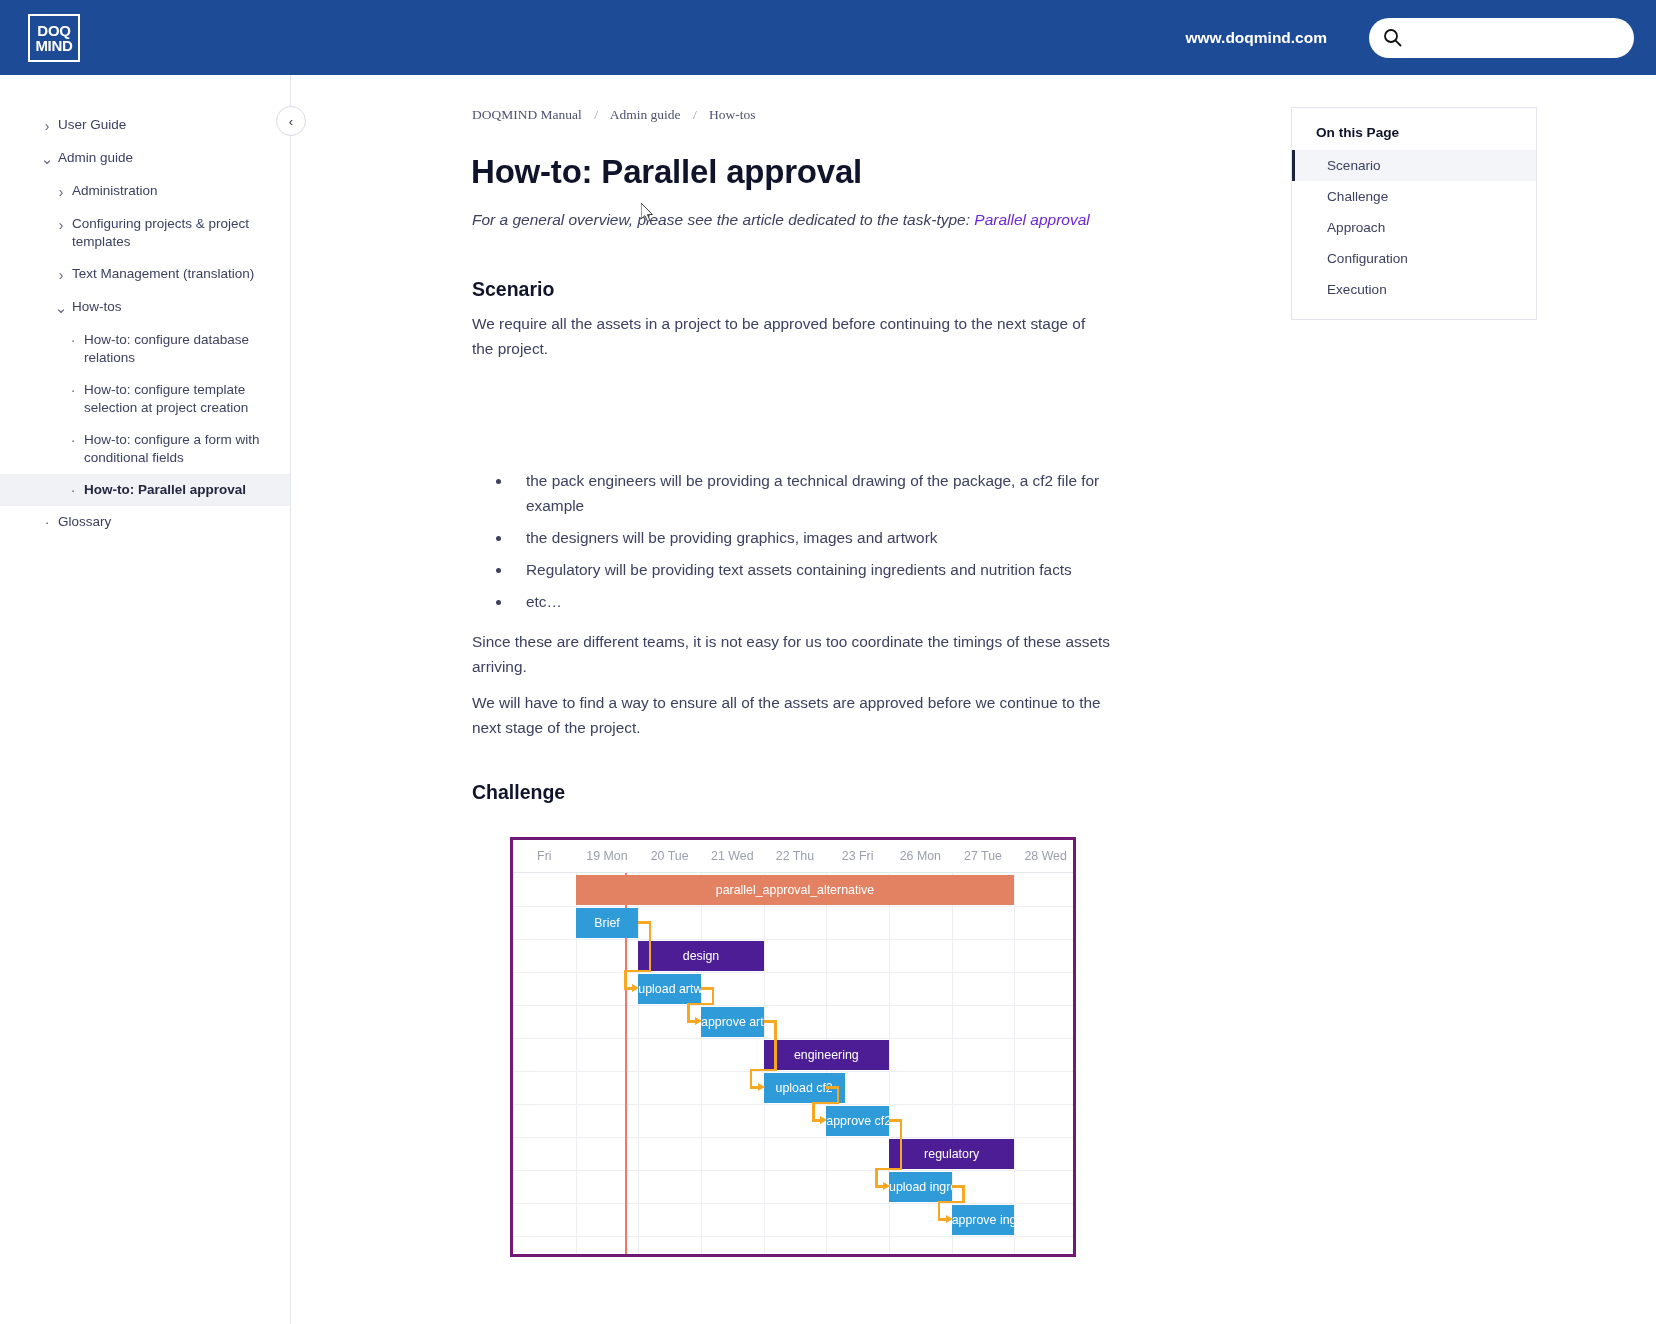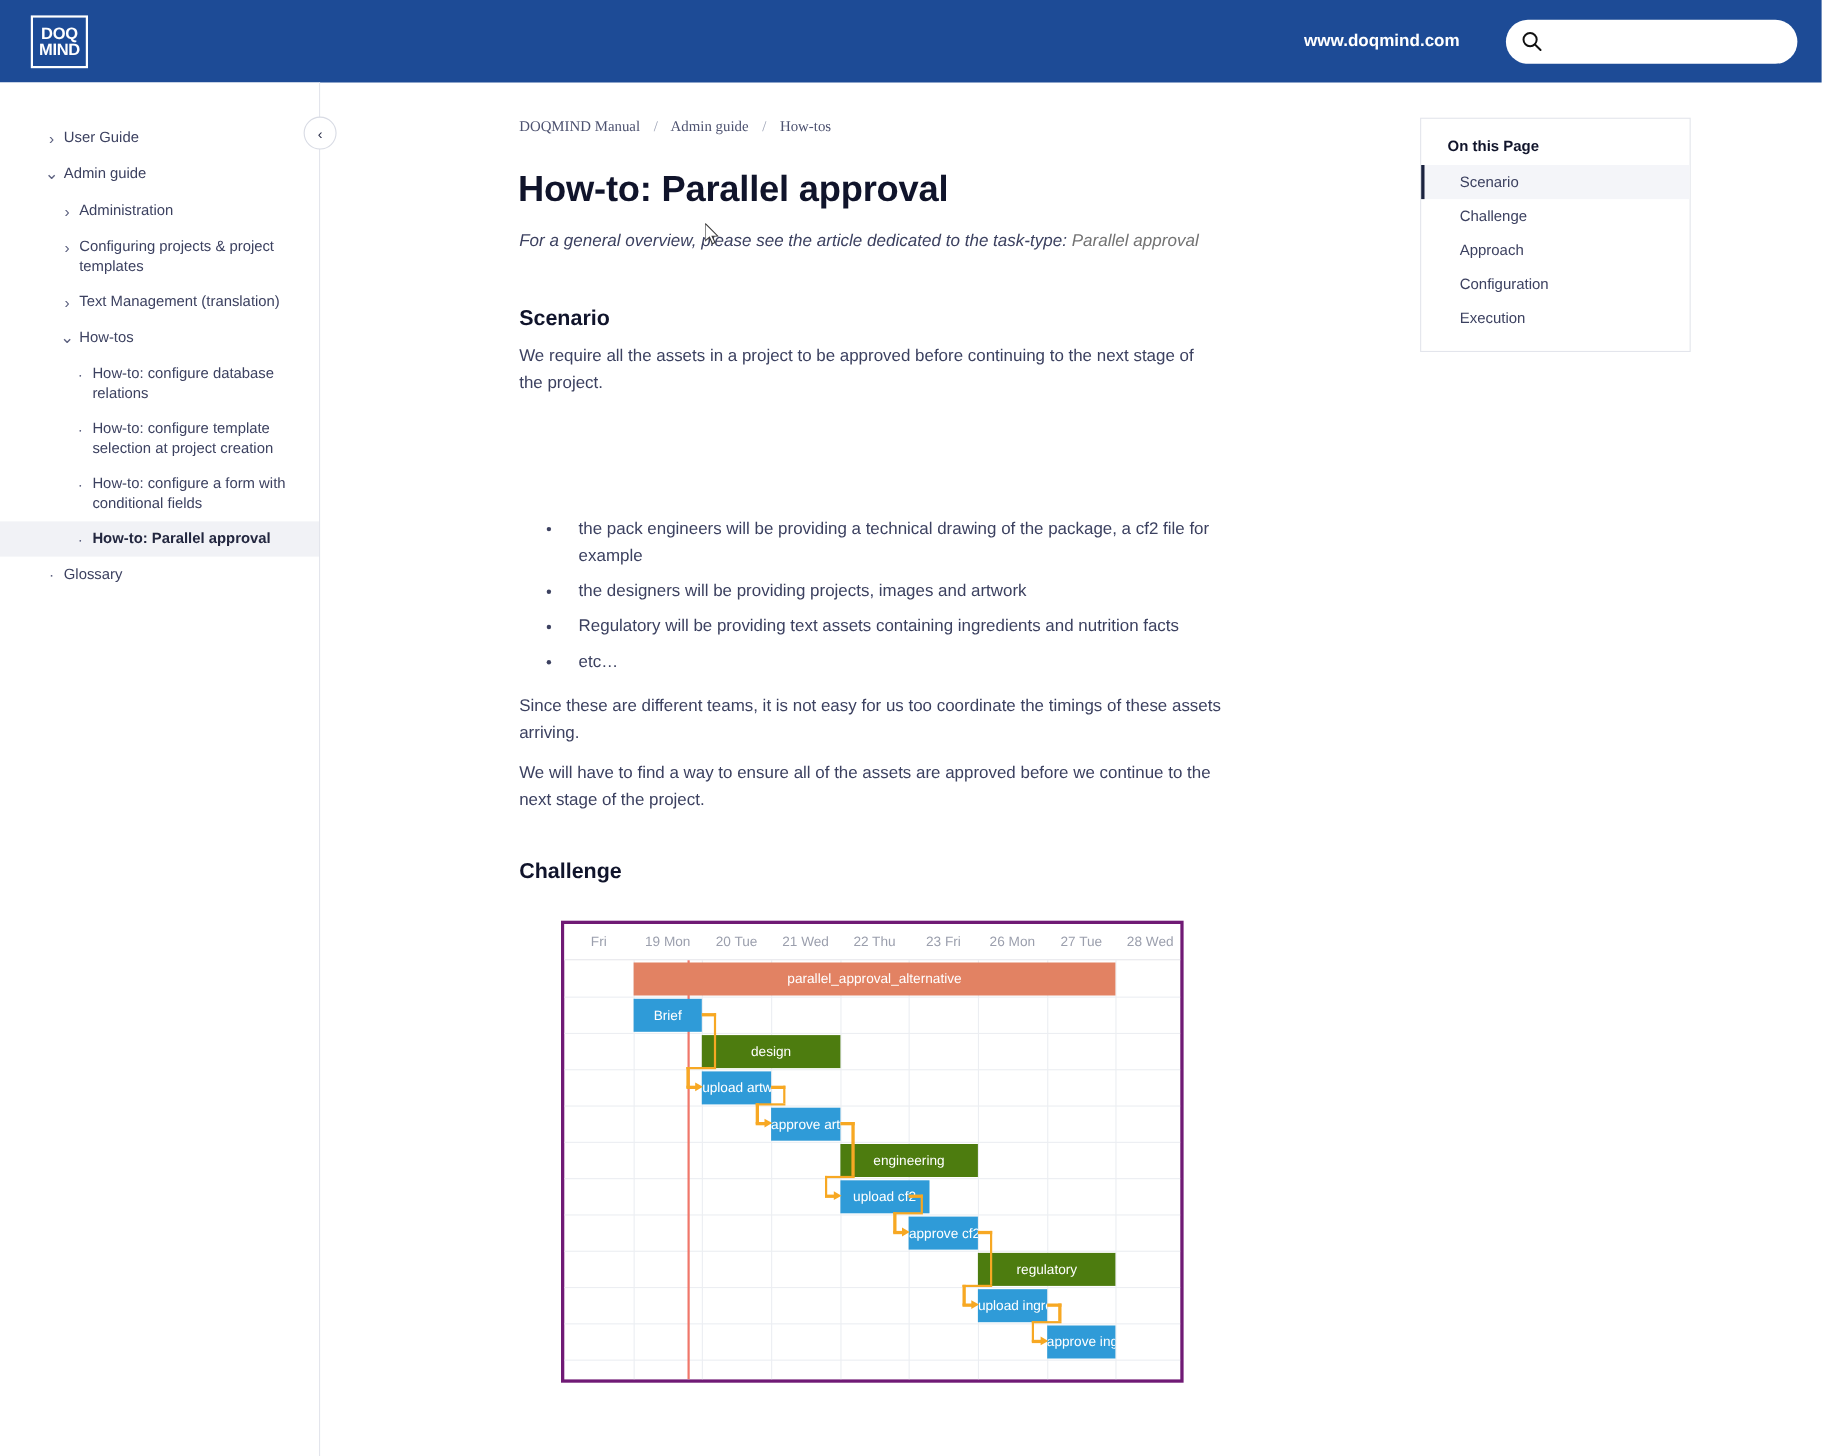--- a/index.html
+++ b/index.html
@@ -93,21 +93,21 @@
 
   #page-title {
     position:absolute; left:180px; top:78px;
     font-size:33px; font-weight:bold; color:#10142b; letter-spacing:-0.2px;
   }
   #subtitle {
     position:absolute; left:181px; top:136px;
     font-size:15.5px; font-style:italic; color:#3c4160;
     white-space:nowrap;
   }
-  #subtitle a { color:#737373; text-decoration:none; }
+  #subtitle a { color:#6d28d9; text-decoration:none; }
 
   .sec-h {
     position:absolute; left:181px;
     font-size:19.5px; font-weight:bold; color:#10142b;
   }
   .para {
     position:absolute; left:181px;
     width:638px;
     font-size:15.4px; line-height:25px; color:#3c4160;
   }
@@ -163,21 +163,21 @@
   }
   #today-line {
     position:absolute; top:33px; bottom:0; width:2px; background:#f0776a;
   }
   .bar {
     position:absolute; height:30px; line-height:30px;
     color:#ffffff; font-size:12.4px; text-align:center;
     overflow:hidden; white-space:nowrap;
   }
   .bar.summary { background:#e28263; }
-  .bar.group   { background:#4d7c0f; }
+  .bar.group   { background:#4c1d95; }
   .bar.task    { background:#2f9bd8; }
   .link { position:absolute; background:#f7a823; }
   .arrow {
     position:absolute; width:0; height:0;
     border-top:4.5px solid transparent;
     border-bottom:4.5px solid transparent;
     border-left:7px solid #f7a823;
   }
 
   
@@ -271,21 +271,21 @@
 
   <div id="subtitle">
     <span>For a general overview, please see the article dedicated to the task-type: </span><a href="#">Parallel approval</a>
   </div>
 
   <div class="sec-h" style="top:203px">Scenario</div>
   <div class="para" style="top:236px">We require all the assets in a project to be approved before continuing to the next stage of the project.</div>
 
   <ul class="bl" style="top:393px" id="scenario-bullets">
       <li>the pack engineers will be providing a technical drawing of the package, a cf2 file for example</li>
-      <li>the designers will be providing projects, images and artwork</li>
+      <li>the designers will be providing graphics, images and artwork</li>
       <li>Regulatory will be providing text assets containing ingredients and nutrition facts</li>
       <li>etc…</li>
     </ul>
 
   <div class="para" style="top:615px">We will have to find a way to ensure all of the assets are approved before we continue to the next stage of the project.</div>
   <div class="para" style="top:554px">Since these are different teams, it is not easy for us too coordinate the timings of these assets arriving.</div>
 
   <div class="sec-h" style="top:706px">Challenge</div>
 
   <div id="toc">

